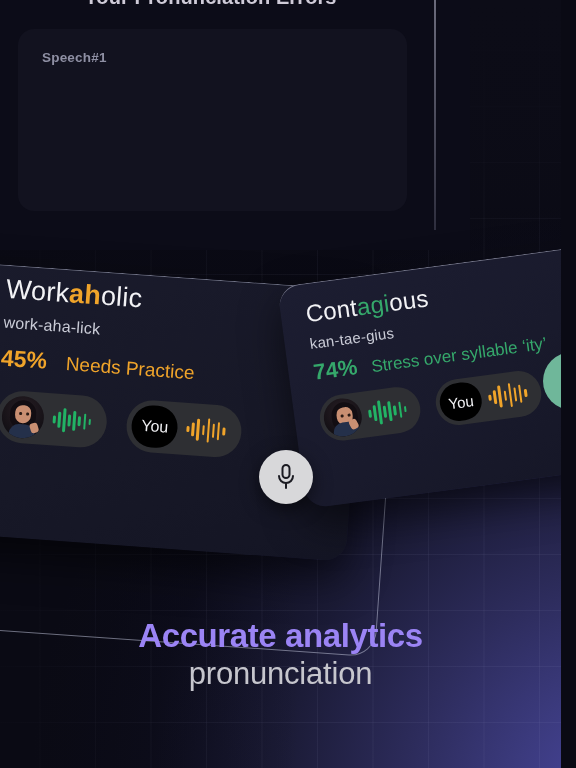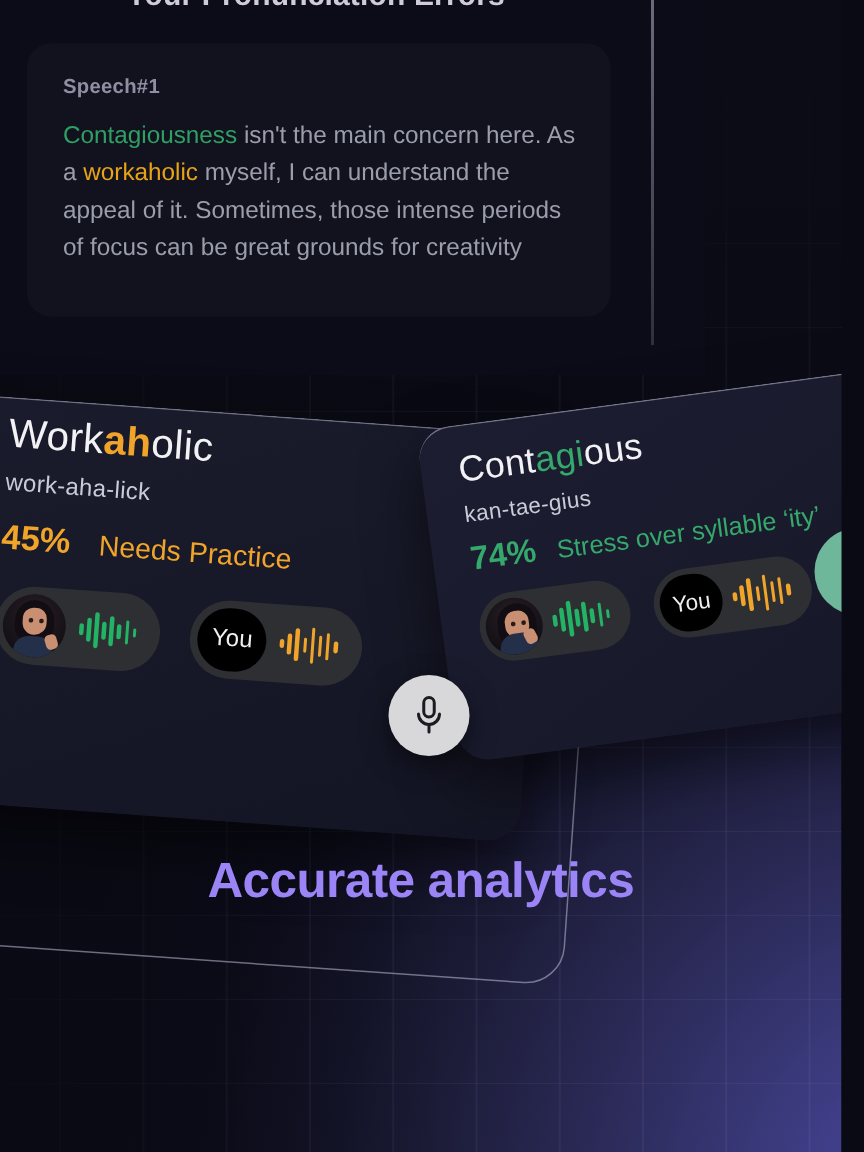--- a/index.html
+++ b/index.html
@@ -200,21 +200,21 @@
     background:#d8d8da;
     box-shadow:0 6px 18px rgba(0,0,0,0.5);
   }
   #mic-right{
     left:543px; top:352px; width:58px; height:58px;
     background:#6fb79a;
   }
 
   
   .bottom-copy{
-    position:absolute; left:0; right:0; top:568px;
+    position:absolute; left:0; right:0; top:617px;
     text-align:center;
   }
   .bc-line1{
     font-size:33px; font-weight:700; color:#9b84f5; letter-spacing:-0.4px;
   }
   .bc-line2, .bc-line3{
     font-size:31px; font-weight:400; color:#c6c6cd; letter-spacing:-0.2px;
   }
   .bc-line2{ margin-top:3px; }
   .bc-line3{ margin-top:1px; }
@@ -229,23 +229,20 @@
   <div class="bg-topfade"></div>
   <div class="bg-leftfade"></div>
 
   <div class="top-surface"></div>
   <div class="top-divider"></div>
 
   <div class="headline-partial">Your Pronunciation Errors</div>
 
   <div class="speech-card">
     <div class="speech-label">Speech#1</div>
-    <div class="speech-body">
-      <span class="w-green"> Contagiousness</span><span> isn't the main concern here. As a </span><span class="w-orange">workaholic</span><span> myself, I can understand the appeal of it. Sometimes, those intense periods of focus can be great grounds for creativity</span>
-    </div>
   </div>
 
   <div class="ghost-card"></div>
 
   <div class="pcard" id="card-workaholic">
     <div class="card-inner">
       <div class="word-title"><span>Work</span><span class="hl-orange">ah</span><span>olic</span></div>
 
       <div class="word-phon">work-aha-lick</div>
 
@@ -355,15 +352,16 @@
   <div class="mic-btn" id="mic-right">
     <svg width="22" height="28" viewBox="0 0 22 28">
       <rect x="7.5" y="2" width="7" height="13" rx="3.5" fill="none" stroke="#15323f" stroke-width="2"></rect>
       <path d="M4 13 a7 7 0 0 0 14 0" fill="none" stroke="#15323f" stroke-width="2" stroke-linecap="round"></path>
       <line x1="11" y1="20" x2="11" y2="25" stroke="#15323f" stroke-width="2" stroke-linecap="round"></line>
     </svg>
   </div>
 
   <div class="bottom-copy">
     <div class="bc-line1">Accurate analytics</div>
+    <div class="bc-line3">pronunciation</div>
   </div>
 
 </div>
 
 </body></html>

